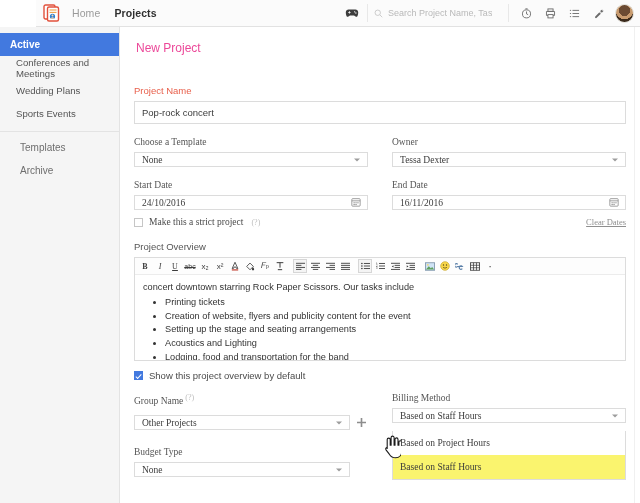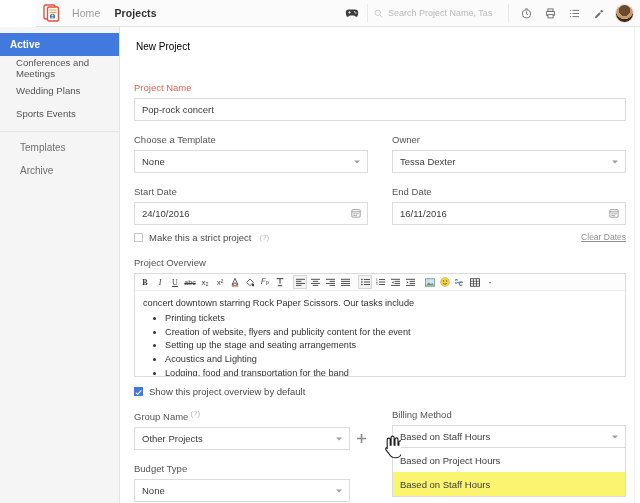--- a/index.html
+++ b/index.html
@@ -55,35 +55,35 @@
     height: 23px; display: flex; align-items: center;
     font-size: 10px; color: #4a4a4a; padding-left: 20px; cursor: pointer;
   }
   .side-item.child { padding-left: 16px; font-size: 9.6px; color: #555; }
   .side-item.active { background: #4279df; color: #fff; font-weight: bold; padding-left: 10px; }
   .side-sep { height: 1px; background: #e3e3e3; margin: 6px 0 4px 0; }
   .side-item.plain { color: #6e6e6e; }
 
   
   .main { flex: 1; background: #fff; position: relative; overflow: hidden; padding: 0 14px 0 14px; }
-  .page-title { font-size: 10px; color: #000000; margin: 14px 0 16px 2px; }
+  .page-title { font-size: 12px; color: #ec4899; margin: 14px 0 16px 2px; }
 
   .field-label { font-size: 9.5px; color: #555; margin-bottom: 5px; }
   .field-label.req { color: #e8604c; margin-top: 30px; }
   .help { color: #bdbdbd; font-size: 8px; vertical-align: super; margin-left: 2px; }
 
   .input {
     width: 100%; height: 23px; border: 1px solid #dcdcdc; background: #fff;
     font-size: 9.5px; color: #3b3b3b; padding: 4px 7px; display: flex; align-items: center;
   }
   .row2 { display: flex; gap: 24px; margin-top: 13px; }
-  .col { flex: 1; min-width: 0; }
+  .col { flex: 1; min-width: 0; font-family: Liberation Serif, serif; }
 
   .select {
-    position: relative; width: 100%; height: 23px;
+    position: relative; width: 100%; height: 15px;
     border: 1px solid #dcdcdc; background: #fff; cursor: pointer;
     font-size: 9.5px; color: #3b3b3b; display: flex; align-items: center; padding: 0 18px 0 7px;
   }
   .caret {
     position: absolute; right: 7px; top: 50%; transform: translateY(-50%);
     width: 0; height: 0; border-left: 3px solid transparent; border-right: 3px solid transparent;
     border-top: 3.5px solid #9d9d9d;
   }
   .date-ic { position: absolute; right: 6px; top: 50%; transform: translateY(-50%); color: #8d8d8d; }
 

